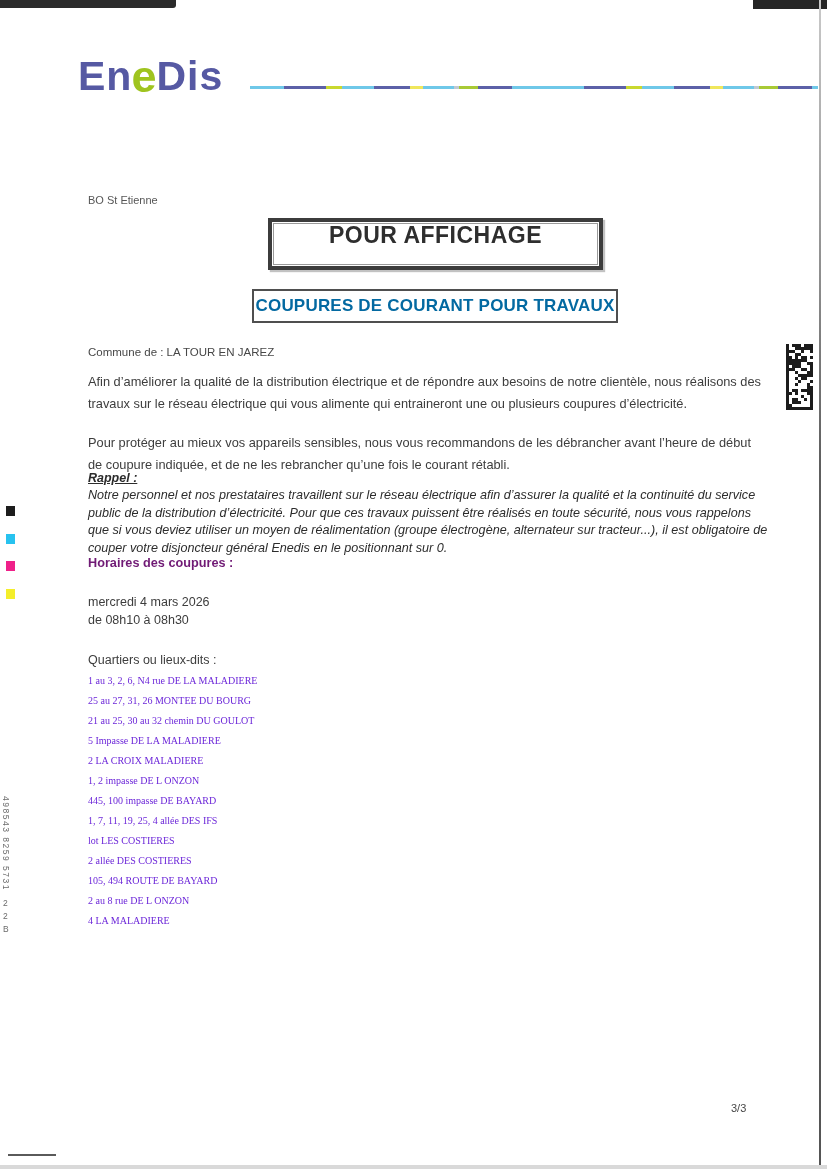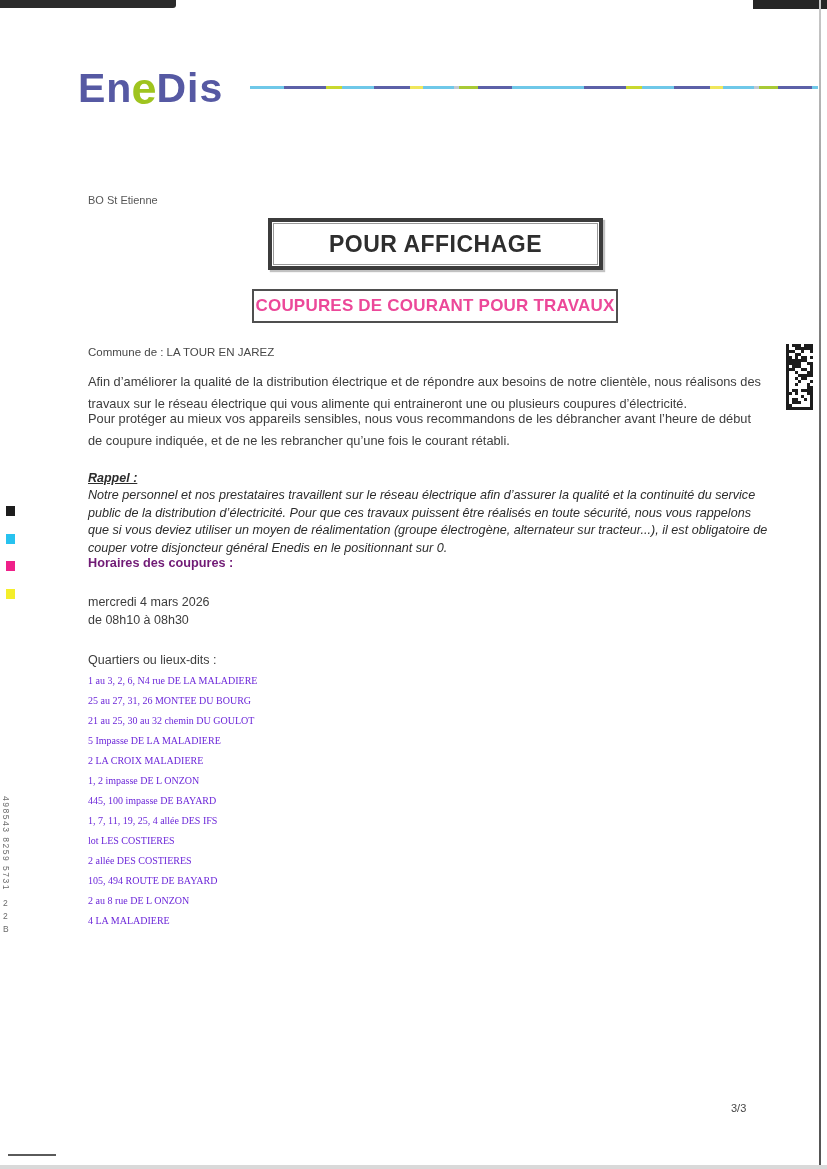--- a/index.html
+++ b/index.html
@@ -37,54 +37,54 @@
     font-size:8.5px;color:#6b6b6b;letter-spacing:1.5px;
     white-space:nowrap;
   }
   .side-char{left:3px;font-size:8.5px;color:#6b6b6b;}
   .side-char.c1{top:898px;}
   .side-char.c2{top:911px;}
   .side-char.c3{top:924px;}
 
   
   .logo{left:78px;top:48px;height:56px;display:flex;align-items:center;
-    font-weight:700;font-size:41px;letter-spacing:1px;line-height:1;margin-top:12px;}
+    font-weight:700;font-size:41px;letter-spacing:1px;line-height:1;}
   .logo .p{color:#5659a3;}
   .logo .g{color:#9fc41f;font-size:45px;margin:0 -1px;}
   .header-dashes{
     left:250px;top:86px;width:568px;height:3px;
     background:repeating-linear-gradient(90deg,
       #5fc2e6 0 34px,#4a4f9e 34px 76px,#c3d418 76px 92px,#5fc2e6 92px 124px,
       #4a4f9e 124px 160px,#eee44a 160px 173px,#5fc2e6 173px 204px,#b9c2cc 204px 209px,
       #9fc41f 209px 228px,#4a4f9e 228px 262px,#5fc2e6 262px 300px);
     opacity:.9;
   }
 
   .bo-line{left:88px;top:194px;font-size:11px;color:#565656;}
 
   .affichage-box{
     left:268px;top:218px;width:327px;height:44px;
     border:4px solid #3c3c3c;
     box-shadow:2px 2px 1px rgba(80,80,80,.35), inset 0 0 0 1px #ffffff, inset 0 0 0 2px #9a9a9a;
-    display:flex;align-items:center;justify-content:center;
+    display:flex;justify-content:center;
   }
   .affichage-box span{font-size:23px;font-weight:700;color:#2e2e2e;letter-spacing:.5px;}
 
   .title-box{
     left:252px;top:289px;width:362px;height:30px;
     border:2px solid #4f4f4f;
     display:flex;align-items:center;justify-content:center;
   }
-  .title-box span{font-size:17px;font-weight:700;color:#ec4899;letter-spacing:.2px;}
+  .title-box span{font-size:17px;font-weight:700;color:#0369a1;letter-spacing:.2px;}
 
   .commune{left:88px;top:346px;font-size:11.5px;color:#474747;}
 
   .para{left:88px;width:674px;font-size:12.8px;line-height:22px;color:#3d3d3d;}
   .para.p1{top:371px;}
-  .para.p2{top:408px;}
+  .para.p2{top:432px;}
 
   .rappel-label{left:88px;top:471px;font-size:12.5px;font-style:italic;font-weight:600;
     text-decoration:underline;color:#2c2c2c;}
   .rappel-body{left:88px;top:487px;width:686px;font-size:12.6px;font-style:italic;
     line-height:17.6px;color:#2c2c2c;}
 
   .horaires{left:88px;top:556px;font-size:12.7px;font-weight:700;color:#701a75;}
   .sched-date{left:88px;top:595px;font-size:12.5px;color:#3d3d3d;}
   .sched-time{left:88px;top:613px;font-size:12.5px;color:#3d3d3d;}
 

